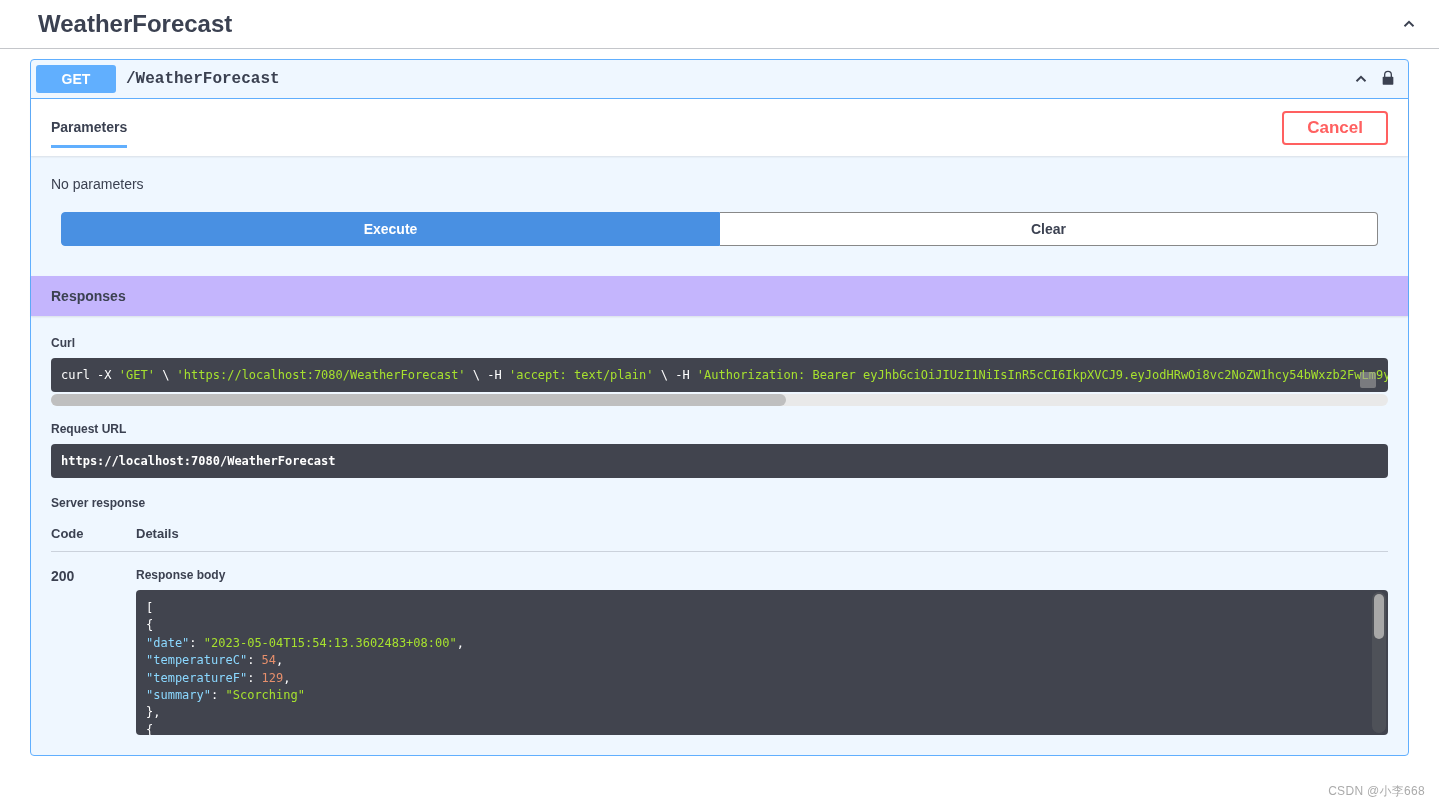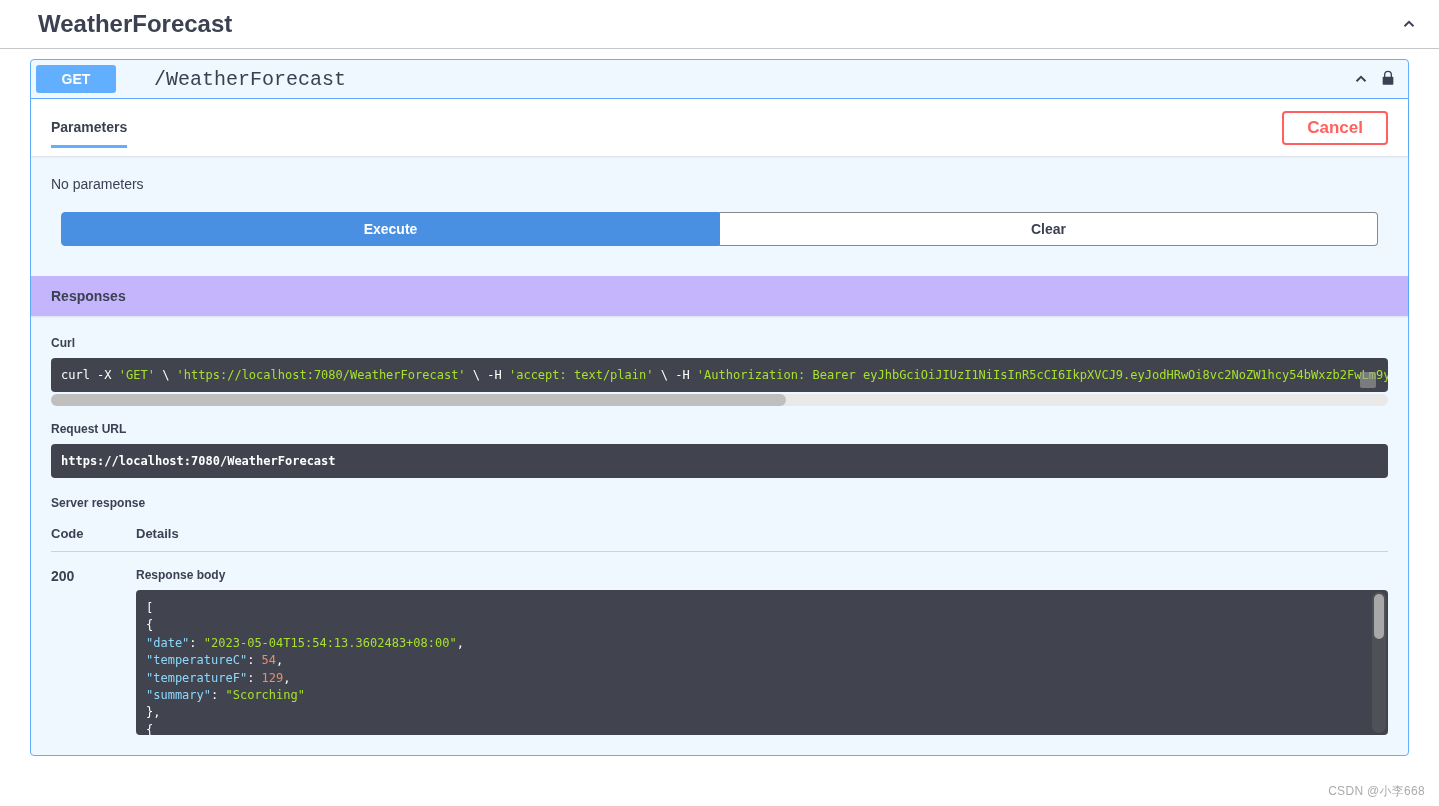--- a/index.html
+++ b/index.html
@@ -2,23 +2,23 @@
 <html><head>
 <meta charset="utf-8">
 <style>
 * { margin: 0; padding: 0; box-sizing: border-box; }
 body { font-family: -apple-system, BlinkMacSystemFont, "Segoe UI", sans-serif; font-size: 14px; color: #3b4151; background: #fff; }
 .tag-header { display: flex; align-items: center; justify-content: space-between; padding: 10px 20px 10px 38px; border-bottom: 1px solid rgba(59,65,81,.3); cursor: pointer; }
 .tag-header h2 { font-size: 24px; font-weight: 700; color: #3b4151; }
 .chevron { width: 20px; height: 20px; display: inline-flex; align-items: center; justify-content: center; }
 .chevron svg { width: 18px; height: 18px; }
 .opblock { margin: 10px 30px 0 30px; border: 1px solid #61affe; border-radius: 4px; background: rgba(97,175,254,.1); }
-.opblock-summary { display: flex; align-items: center; padding: 5px; cursor: pointer; border-bottom: 1px solid #61affe; gap: 28px; }
+.opblock-summary { display: flex; align-items: center; padding: 5px; cursor: pointer; border-bottom: 1px solid #61affe; }
 .method-badge { background: #61affe; color: #fff; font-weight: 700; font-size: 14px; min-width: 80px; text-align: center; padding: 6px 0; border-radius: 3px; font-family: sans-serif; }
-.path { font-family: "Courier New", monospace; font-size: 20px; font-weight: 400; margin-left: 10px; flex: 1; color: #3b4151; }
+.path { font-family: "Courier New", monospace; font-size: 16px; font-weight: 700; margin-left: 10px; flex: 1; color: #3b4151; }
 .summary-right { display: flex; align-items: center; gap: 10px; padding-right: 8px; }
 .lock-icon { width: 14px; height: 16px; }
 .section-header { display: flex; align-items: center; justify-content: space-between; padding: 8px 20px; background: #fff; box-shadow: 0 1px 2px rgba(0,0,0,.1); }
 .tab-item { display: inline-block; font-weight: 700; font-size: 14px; padding: 12px 0 10px; border-bottom: 3px solid #61affe; }
 .cancel-btn { background: #fff; border: 2px solid #ff6060; color: #ff6060; border-radius: 4px; padding: 5px 23px; font-weight: 700; font-size: 17px; cursor: pointer; }
 .params-body { padding: 20px; font-size: 14px; color: #3b4151; }
 .btn-row { display: flex; padding: 0 30px 30px; gap: 0; }
 .btn { flex: 1; padding: 8px 0; font-weight: 700; font-size: 14px; cursor: pointer; border-radius: 4px; }
 .btn-execute { background: #4990e2; color: #fff; border: 1px solid #4990e2; border-radius: 4px 0 0 4px; }
 .btn-clear { background: #fff; color: #3b4151; border: 1px solid #888; border-left: none; border-radius: 0 4px 4px 0; }

